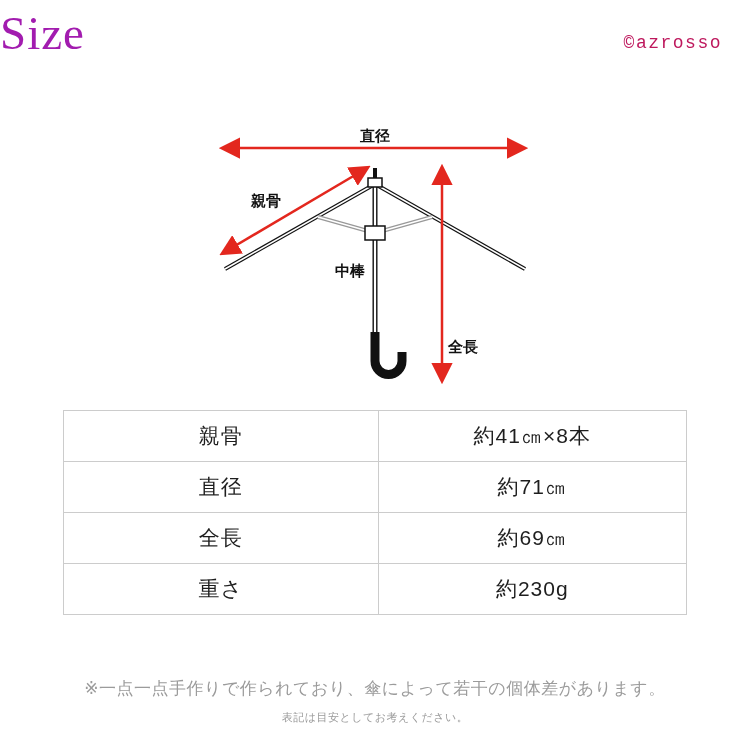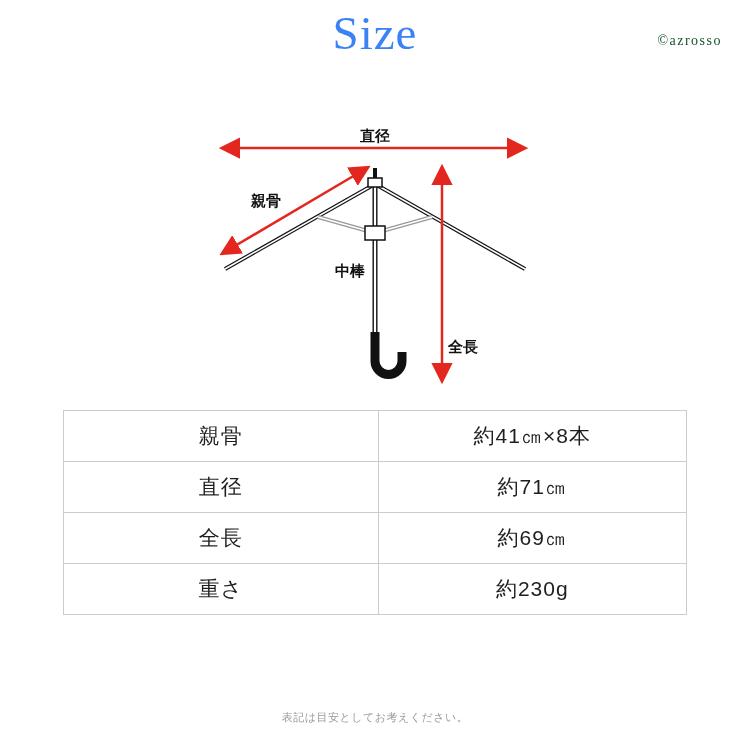--- a/index.html
+++ b/index.html
@@ -10,36 +10,36 @@
     background: #ffffff;
     overflow: hidden;
     font-family: "Liberation Sans", "DejaVu Sans", sans-serif;
     color: #1e1e1e;
   }
   .title {
     position: absolute;
     top: 8px;
     left: 0;
     width: 100%;
-    text-align: center;
+    text-align: left;
     font-family: "Liberation Serif", "DejaVu Serif", serif;
     font-size: 47px;
     font-weight: normal;
     letter-spacing: 1px;
-    color: #3b82f6;
+    color: #a21caf;
     line-height: 1.1;
   }
   .watermark {
     position: absolute;
     top: 33px;
     right: 28px;
-    font-family: Liberation Serif, serif;
-    font-size: 14px;
+    font-family: Liberation Mono, monospace;
+    font-size: 18px;
     letter-spacing: 1.5px;
-    color: #14532d;
+    color: #be185d;
   }
   #diagram {
     position: absolute;
     left: 150px;
     top: 100px;
   }
   .dlabel {
     font-family: "Liberation Sans", "DejaVu Sans", sans-serif;
     font-size: 15px;
     font-weight: bold;
@@ -140,15 +140,16 @@
         <th>全長</th>
         <td>約69㎝</td>
       </tr>
       <tr>
         <th>重さ</th>
         <td>約230g</td>
       </tr>
     </tbody>
   </table>
 
+  <div class="footnote line1">※一点一点手作りで作られており、傘によって若干の個体差があります。</div>
   <div class="footnote line2">表記は目安としてお考えください。</div>
 
 </div>
 
 </body></html>

